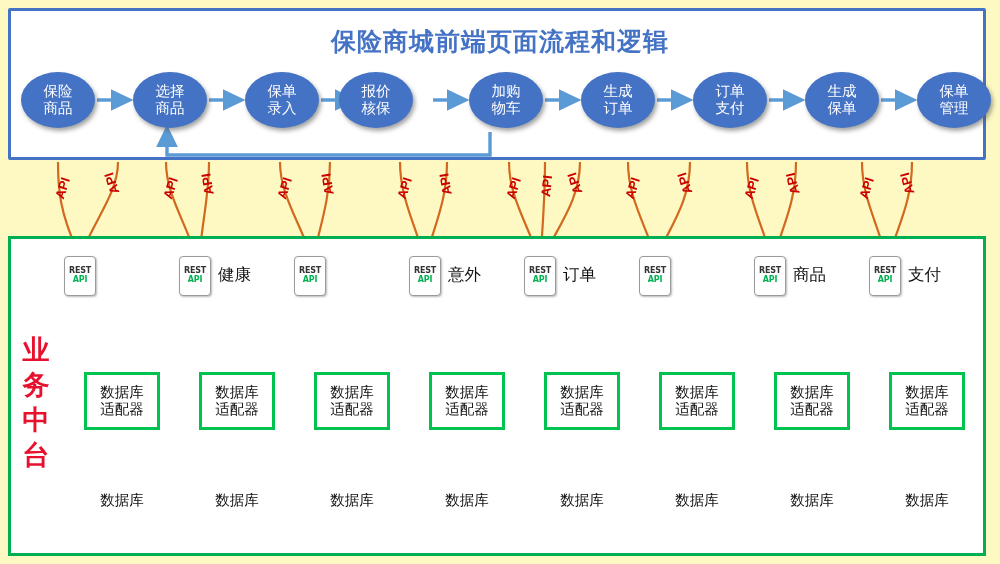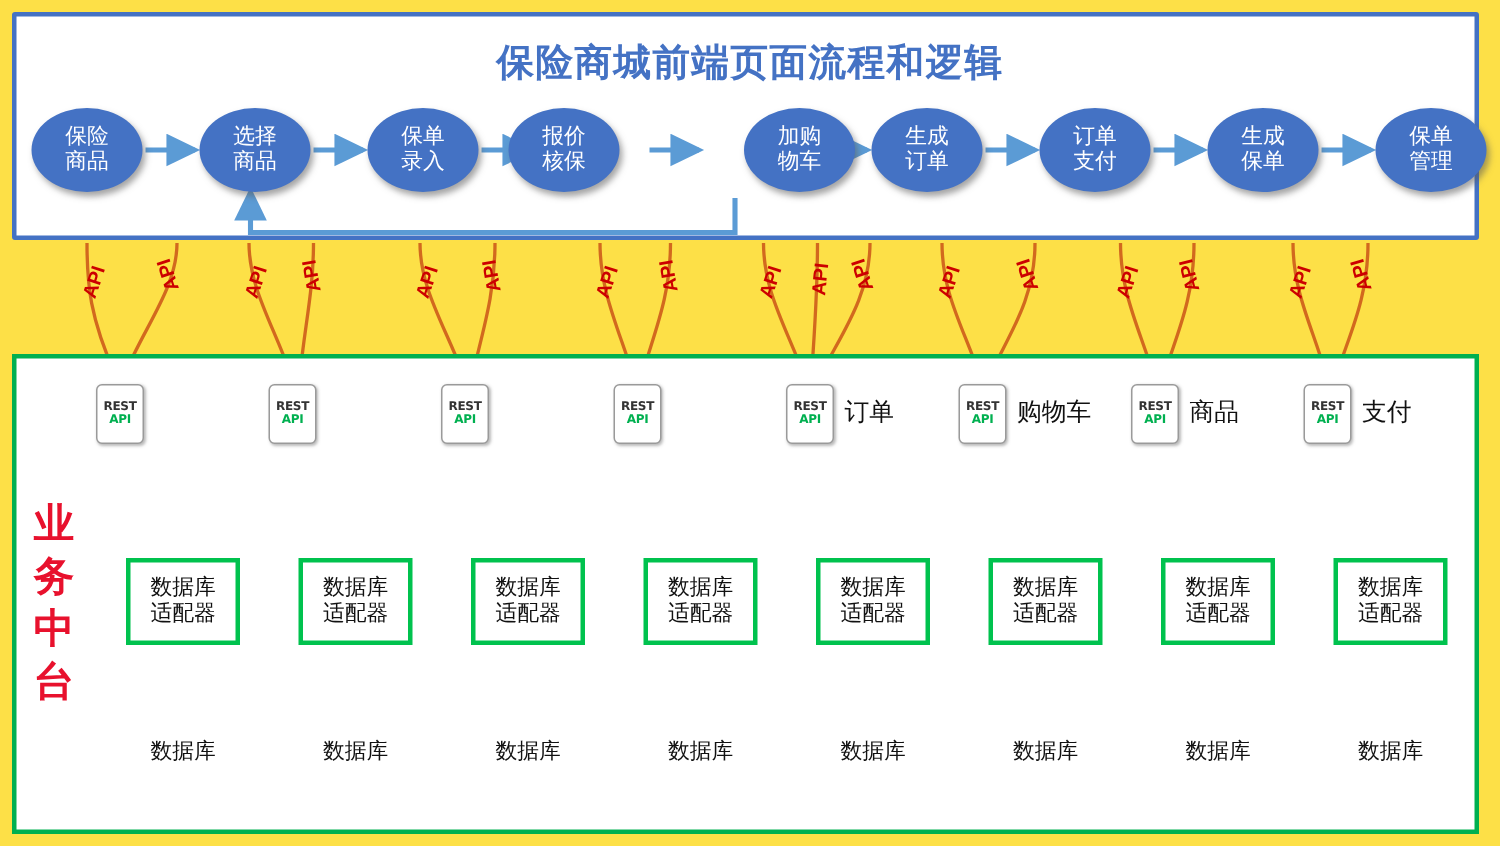--- a/index.html
+++ b/index.html
@@ -7,21 +7,21 @@
     padding: 0;
     background: #ffffff;
   }
   body {
     font-family: "DejaVu Sans", "Liberation Sans", sans-serif;
   }
   #canvas {
     position: relative;
     width: 1000px;
     height: 564px;
-    background: #fde047;
+    background: #fef9c3;
     overflow: hidden;
   }
 
   
   svg.layer {
     position: absolute;
     left: 0;
     top: 0;
     width: 1000px;
     height: 564px;
@@ -344,21 +344,21 @@
         <span>商品</span>
       </div>
       <div class="flow-node" style="left: 245px; top: 72px;">
         <span>保单</span>
         <span>录入</span>
       </div>
       <div class="flow-node" style="left: 339px; top: 72px;">
         <span>报价</span>
         <span>核保</span>
       </div>
-      <div class="flow-node" style="left: 496px; top: 72px;">
+      <div class="flow-node" style="left: 469px; top: 72px;">
         <span>加购</span>
         <span>物车</span>
       </div>
       <div class="flow-node" style="left: 581px; top: 72px;">
         <span>生成</span>
         <span>订单</span>
       </div>
       <div class="flow-node" style="left: 693px; top: 72px;">
         <span>订单</span>
         <span>支付</span>
@@ -391,20 +391,21 @@
           <span>数据库</span>
           <span>适配器</span>
         </div>
         <div class="db-label">数据库</div>
       </div>
       <div class="svc-col" style="left: 175px;">
         <div class="rest-badge">
           <div class="rest-t">REST</div>
           <div class="api-t">API</div>
         </div>
+        <div class="svc-name">健康</div>
         <div class="adapter-box">
           <span>数据库</span>
           <span>适配器</span>
         </div>
         <div class="db-label">数据库</div>
       </div>
       <div class="svc-col" style="left: 290px;">
         <div class="rest-badge">
           <div class="rest-t">REST</div>
           <div class="api-t">API</div>
@@ -413,20 +414,21 @@
           <span>数据库</span>
           <span>适配器</span>
         </div>
         <div class="db-label">数据库</div>
       </div>
       <div class="svc-col" style="left: 405px;">
         <div class="rest-badge">
           <div class="rest-t">REST</div>
           <div class="api-t">API</div>
         </div>
+        <div class="svc-name">意外</div>
         <div class="adapter-box">
           <span>数据库</span>
           <span>适配器</span>
         </div>
         <div class="db-label">数据库</div>
       </div>
       <div class="svc-col" style="left: 520px;">
         <div class="rest-badge">
           <div class="rest-t">REST</div>
           <div class="api-t">API</div>
@@ -436,21 +438,20 @@
           <span>数据库</span>
           <span>适配器</span>
         </div>
         <div class="db-label">数据库</div>
       </div>
       <div class="svc-col" style="left: 635px;">
         <div class="rest-badge">
           <div class="rest-t">REST</div>
           <div class="api-t">API</div>
         </div>
-        <div class="svc-name">购物车</div>
         <div class="adapter-box">
           <span>数据库</span>
           <span>适配器</span>
         </div>
         <div class="db-label">数据库</div>
       </div>
       <div class="svc-col" style="left: 750px;">
         <div class="rest-badge">
           <div class="rest-t">REST</div>
           <div class="api-t">API</div>

